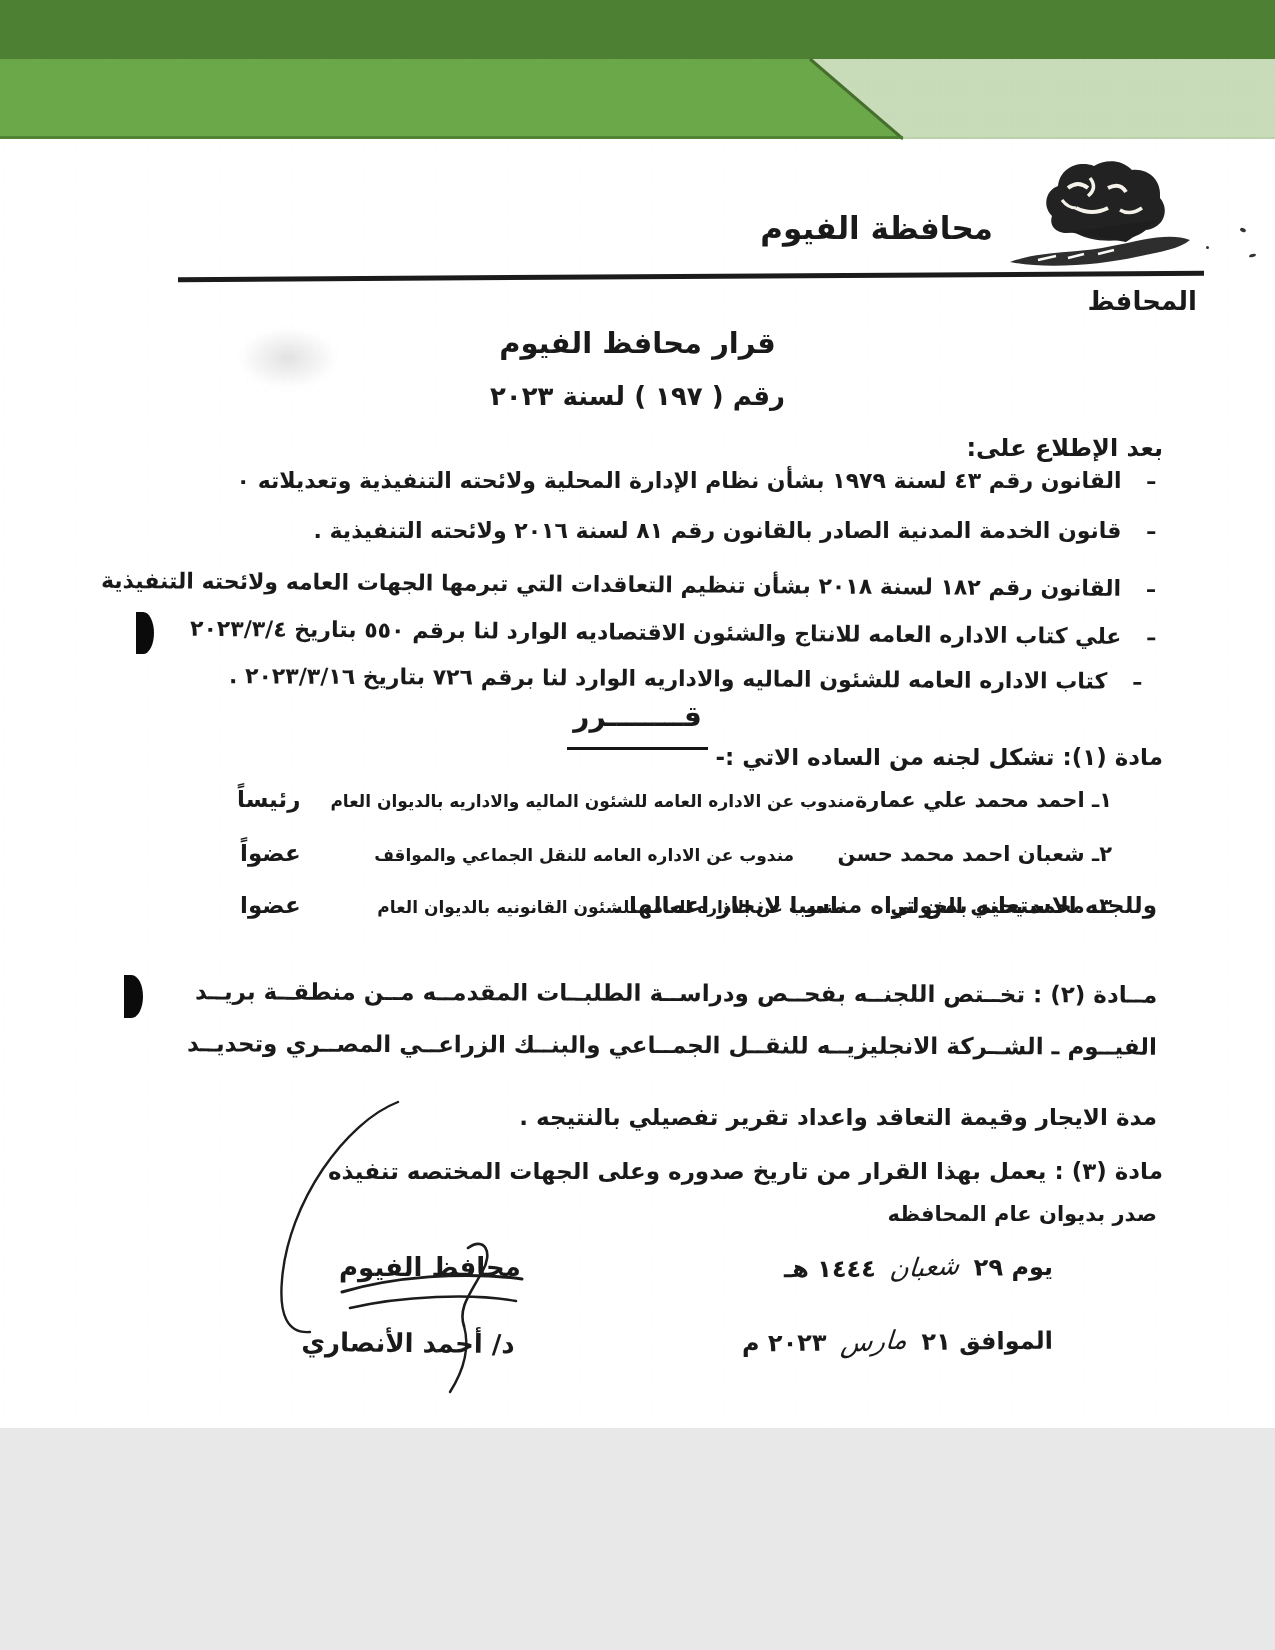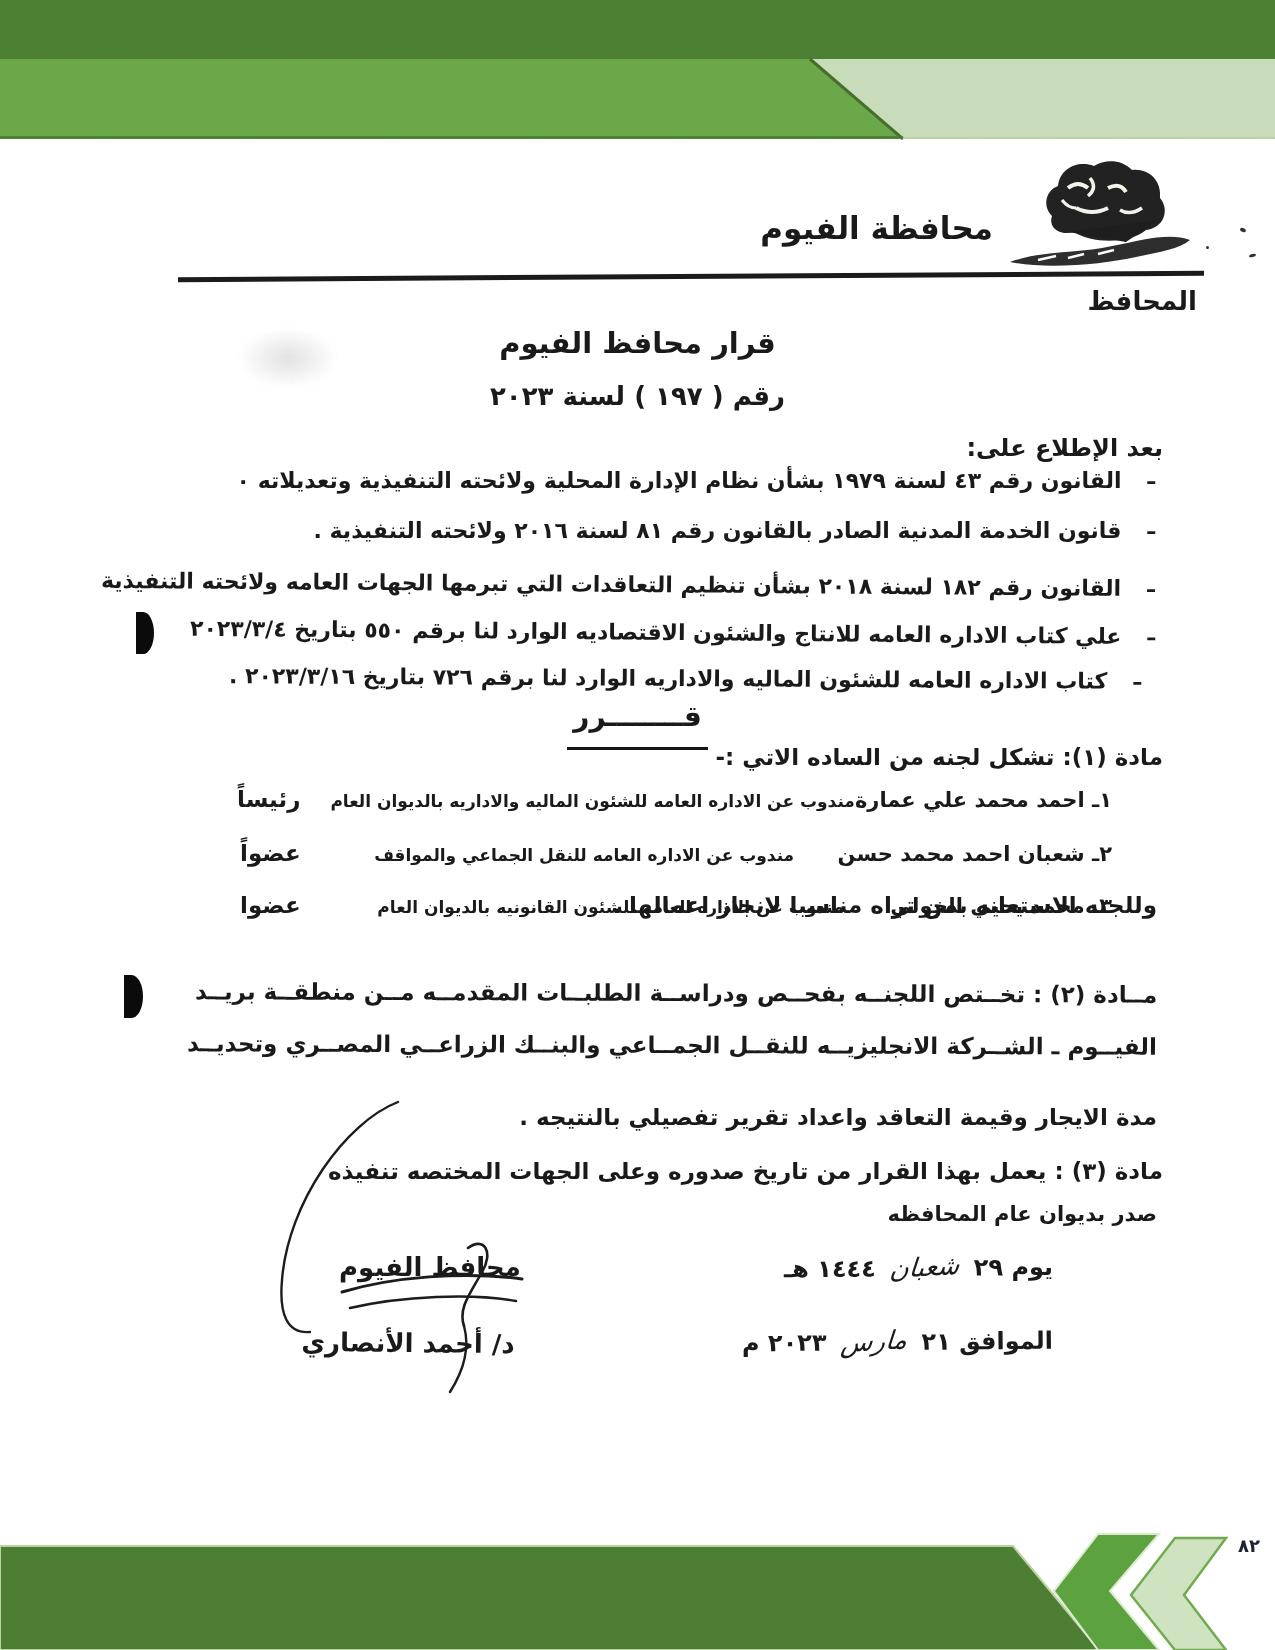--- a/index.html
+++ b/index.html
@@ -1,17 +1,17 @@
 <!DOCTYPE html>
 <html lang="ar" dir="rtl"><head>
 <meta charset="utf-8">
 <style>
   html,body{margin:0;padding:0;background:#e8e8e8;}
   .page{
-    position:relative;width:1275px;height:1650px;margin:0 auto;
+    position:relative;width:1275px;height:1428px;margin:0 auto;
     background:#ffffff;overflow:hidden;
     font-family:"DejaVu Sans", sans-serif;color:#1a1a1a;direction:rtl;
   }
   .page::after{
     content:"";position:absolute;inset:0;pointer-events:none;
     background-image:radial-gradient(rgba(0,0,0,0.05) 1px, transparent 1px);
     background-size:9px 11px;opacity:.25;
   }
   .abs{position:absolute;white-space:nowrap;}
   .b{font-weight:700;}

